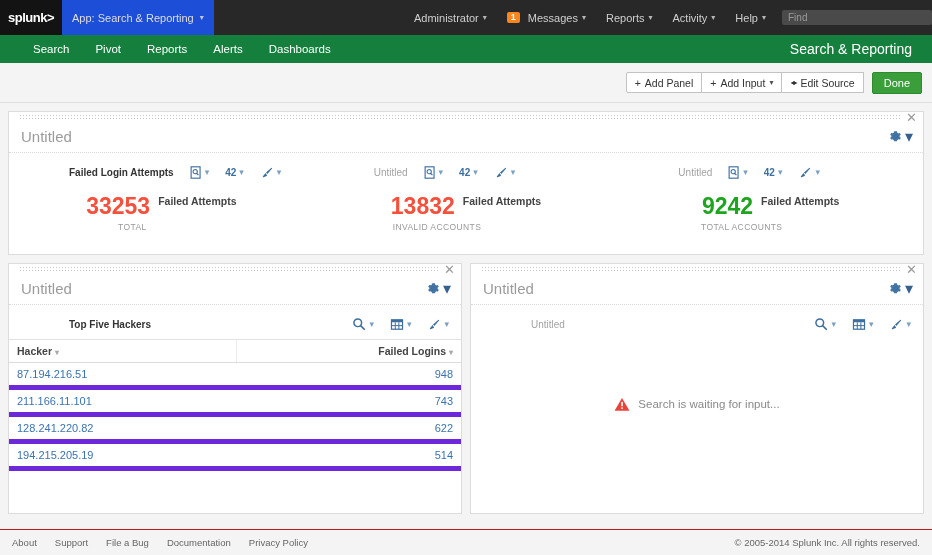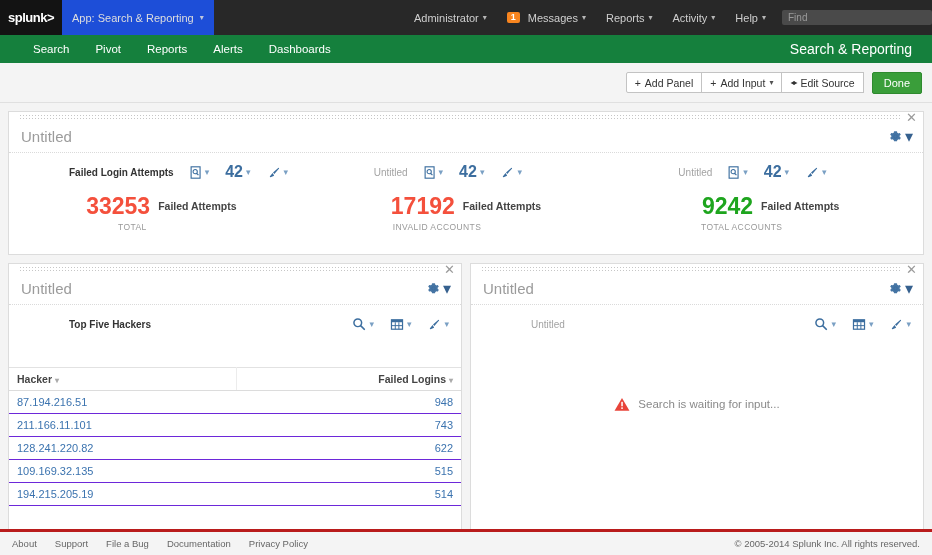--- a/index.html
+++ b/index.html
@@ -94,59 +94,59 @@
   .gear-wrap { margin-left:auto; display:flex; align-items:center; gap:3px; color:#36618f; }
 
   .viz-header {
     height: 30px; display:flex; align-items:center; padding: 0 12px;
     border-bottom: none; margin-top:4px;
   }
   .viz-title { font-size:10px; color:#333; font-weight:bold;padding-left:48px; }
   .viz-title.muted { color:#a3a3a3; font-weight:normal; }
   .viz-tools { display:flex; align-items:center; gap:0; }
   .tool { display:flex; align-items:center; gap:3px; margin-left:16px; color:#3c6e9f; cursor:pointer; }
-  .tool .lbl { font-size:16px; font-weight:bold; color:#3c6e9f; }
+  .tool .lbl { font-size:10px; font-weight:bold; color:#3c6e9f; }
   .tool .cv { font-size:9px; color:#7aa0c4; }
 
   
   .sv-row { display:flex; padding: 8px 0 22px 0; }
   .sv-cell { flex:1; display:flex; flex-direction:column; align-items:center; }
-  .sv-line { display:flex; align-items:center; gap:8px; }
+  .sv-line { display:flex; align-items:flex-start; gap:8px; }
   .sv-num { font-size:23px; font-weight:bold; line-height:1; }
   .sv-lbl { font-size:10.5px; color:#444; font-weight:bold; padding-bottom:1px; }
   .sv-sub { font-size:8.5px; color:#999; letter-spacing:.4px; margin-top:4px; margin-right:58px; }
 
   
   .row2 { display:flex; gap:8px; }
   .row2 > .panel { flex:1; margin-bottom:0; }
 
   
-  table.restable { width:100%; border-collapse:collapse; font-size:11px;margin-top:28px; }
+  table.restable { width:100%; border-collapse:collapse; font-size:11px; }
   table.restable th {
     text-align:left; font-size:10.5px; color:#444; font-weight:bold;
     padding:5px 8px; border-top:1px solid #e2e2e2; border-bottom:1px solid #dcdcdc;
     background:#fff; border-right:1px solid #ececec;
   }
   table.restable th.num { text-align:right; border-right:none; }
   table.restable td {
-    padding:5px 8px; color:#3b73af; border-bottom:1px solid #6d28d9; font-size:11px;
+    padding:5px 8px; color:#3b73af; border-bottom:5px solid #6d28d9; font-size:11px;
   }
   table.restable td.num { text-align:right; }
   .sorticon { color:#aaa; font-size:8px; margin-left:3px; }
 
   .waiting {
     display:flex; align-items:center; justify-content:center; gap:8px;
     height: 130px; color:#8a8a8a; font-size:11.5px;
   }
   .panel-body-pad { padding-bottom: 22px; }
 
   
   .footer {
     position:absolute; left:0; right:0; bottom:0; height:26px;
-    border-top:3px solid #b91c1c; display:flex; align-items:center;
+    border-top:1px solid #b91c1c; display:flex; align-items:center;
     padding: 4px 12px; font-size:9.5px; color:#666; background:#f4f4f4;
   }
   .footer a { color:#666; text-decoration:none; margin-right:18px; cursor:pointer; }
   .copyright { margin-left:auto; color:#666; }
 
   svg { display:block; }
 </style>
 </head>
 <body>
 
@@ -322,21 +322,21 @@
       <div class="sv-row">
         <div class="sv-cell">
           <div class="sv-line">
             <span class="sv-num" style="color:#f4503c;">33253</span>
             <span class="sv-lbl">Failed Attempts</span>
           </div>
           <div class="sv-sub">TOTAL</div>
         </div>
         <div class="sv-cell">
           <div class="sv-line">
-            <span class="sv-num" style="color:#f4503c;">17192</span>
+            <span class="sv-num" style="color:#f4503c;">13832</span>
             <span class="sv-lbl">Failed Attempts</span>
           </div>
           <div class="sv-sub">INVALID ACCOUNTS</div>
         </div>
         <div class="sv-cell">
           <div class="sv-line">
             <span class="sv-num" style="color:#1ea51e;">9242</span>
             <span class="sv-lbl">Failed Attempts</span>
           </div>
           <div class="sv-sub">TOTAL ACCOUNTS</div>
@@ -411,24 +411,20 @@
               </tr>
               <tr>
                 <td>211.166.11.101</td>
                 <td class="num">743</td>
               </tr>
               <tr>
                 <td>128.241.220.82</td>
                 <td class="num">622</td>
               </tr>
               <tr>
-                <td>109.169.32.135</td>
-                <td class="num">515</td>
-              </tr>
-              <tr>
                 <td>194.215.205.19</td>
                 <td class="num">514</td>
               </tr>
             </tbody>
           </table>
         </div>
       </div>
 
       <div class="panel">
         <div class="grip">

